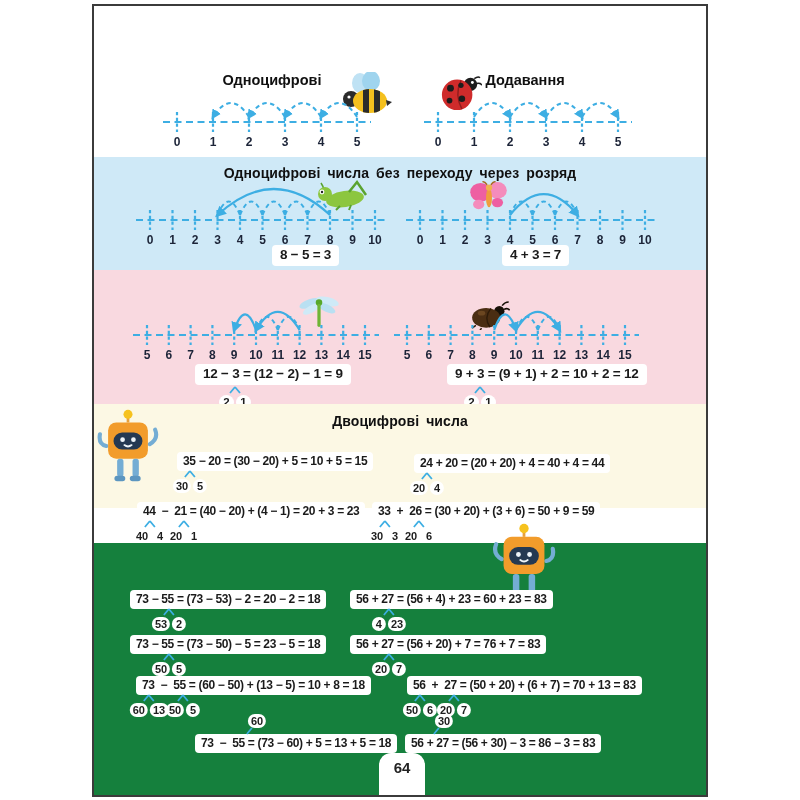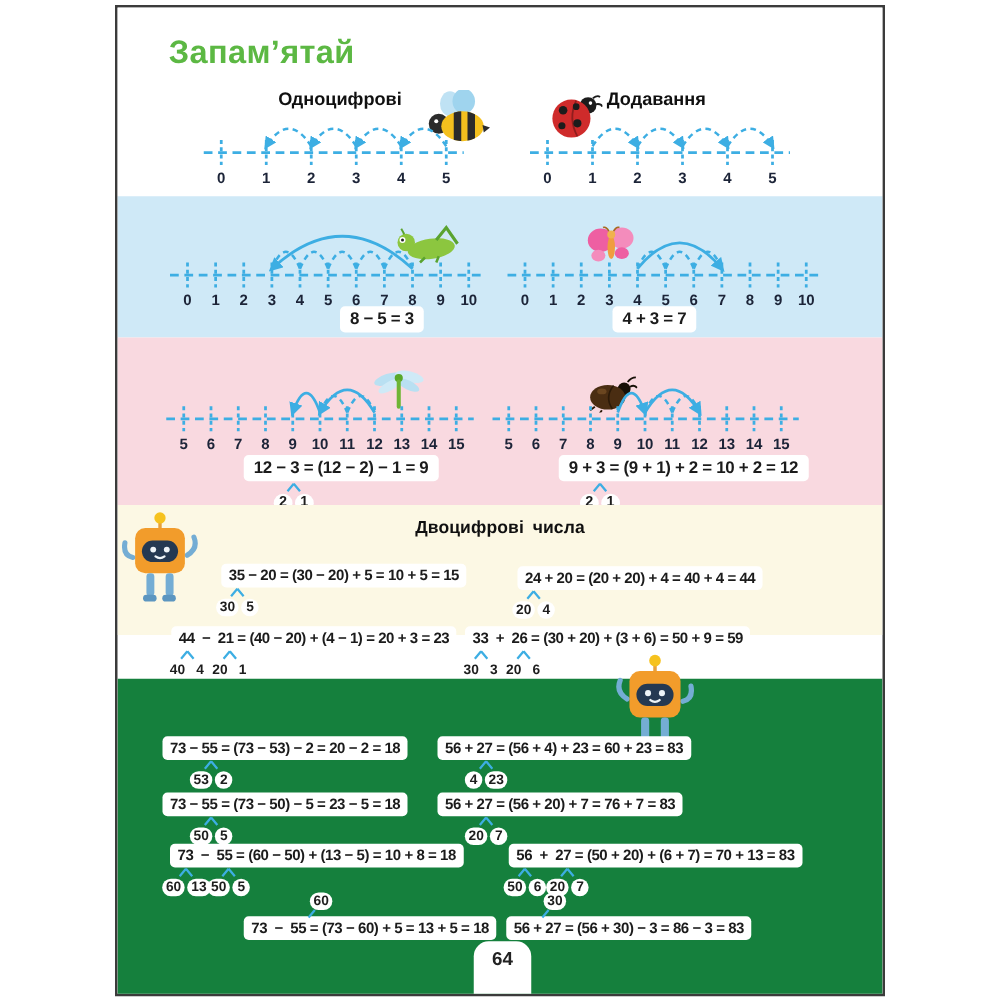--- a/index.html
+++ b/index.html
@@ -38,21 +38,20 @@
             border-radius:12px 12px 0 0;display:flex;align-items:flex-start;justify-content:center;
             font-size:15px;font-weight:bold;color:#222;padding-top:6px;box-sizing:border-box;}
 </style>
 </head>
 <body>
 
 <div class="stage">
   <div class="page-frame">
 
     <div class="band band-intro">
-      <div class="page-title">Запам’ятай</div>
       <div class="op-label" style="left:113px;top:66px">Одноцифрові</div>
       <div class="op-label" style="left:366px;top:66px">Додавання</div>
       <div class="insect" style="left:246px;top:66px;width:52px;height:44px">
           <svg viewBox="0 0 52 44">
             <ellipse cx="20" cy="11" rx="8" ry="10" fill="#bfe2f4"></ellipse>
             <ellipse cx="31" cy="9" rx="9" ry="10" fill="#9fd4ee"></ellipse>
             <circle cx="11" cy="27" r="8" fill="#2b2b2b"></circle>
             <circle cx="9" cy="25" r="1.6" fill="#fff"></circle>
             <clipPath id="beec">
               <ellipse cx="30" cy="29" rx="17" ry="12"></ellipse>
@@ -122,20 +121,21 @@
             <path d="M200 22 V42" stroke="#3daee3" stroke-width="2.2" stroke-dasharray="3.2 2.6" fill="none"></path>
             <text x="200" y="56" text-anchor="middle" font-size="12" font-weight="bold" fill="#1c2438">5</text>
             <path d="M56 27 Q74 -1 92 27" stroke="#3daee3" stroke-width="2" stroke-dasharray="4.5 3.5" fill="none" marker-end="url(#m2)"></path>
             <path d="M92 27 Q110 -1 128 27" stroke="#3daee3" stroke-width="2" stroke-dasharray="4.5 3.5" fill="none" marker-end="url(#m2)"></path>
             <path d="M128 27 Q146 -1 164 27" stroke="#3daee3" stroke-width="2" stroke-dasharray="4.5 3.5" fill="none" marker-end="url(#m2)"></path>
             <path d="M164 27 Q182 -1 200 27" stroke="#3daee3" stroke-width="2" stroke-dasharray="4.5 3.5" fill="none" marker-end="url(#m2)"></path>
           </svg></div>
     </div>
 
     <div class="band band-blue">
+      <div class="sec-header" style="top:8px">Одноцифрові числа без переходу через розряд</div>
       <div class="insect" style="left:221px;top:22px;width:54px;height:32px">
           <svg viewBox="0 0 54 32">
             <path d="M6 4 q5 7 1 13" stroke="#5aa32f" stroke-width="1.6" fill="none"></path>
             <ellipse cx="30" cy="20" rx="19" ry="8" fill="#8cc63f" transform="rotate(-8 30 20)"></ellipse>
             <path d="M34 13 l8 -10 l9 13" stroke="#5aa32f" stroke-width="2.5" fill="none"></path>
             <circle cx="10" cy="15" r="7" fill="#8cc63f"></circle>
             <circle cx="7" cy="13" r="2.4" fill="#fff"></circle>
             <circle cx="7" cy="13" r="1.2" fill="#222"></circle>
             <path d="M25 27 l-4 4 M36 26 l-2 5" stroke="#5aa32f" stroke-width="2"></path>
           </svg>
@@ -218,21 +218,21 @@
             <text x="243" y="60" text-anchor="middle" font-size="12" font-weight="bold" fill="#1c2438">10</text>
             <path d="M108 31 Q119.25 3.8999999999999986 130.5 31" stroke="#3daee3" stroke-width="2" stroke-dasharray="4.5 3.5" fill="none"></path>
             <path d="M130.5 31 Q141.75 3.8999999999999986 153 31" stroke="#3daee3" stroke-width="2" stroke-dasharray="4.5 3.5" fill="none"></path>
             <path d="M153 31 Q164.25 3.8999999999999986 175.5 31" stroke="#3daee3" stroke-width="2" stroke-dasharray="4.5 3.5" fill="none"></path>
             <path d="M108 31 Q141.75 -10.600000000000001 175.5 31" stroke="#3daee3" stroke-width="2.2" fill="none" marker-end="url(#m4)"></path>
           </svg></div>
       <div id="no-carry-eqs">
           <div class="eq-entry" style="left: 130px; top: 88px; padding-left: 48px;">
             <div style=""><span class="eq-pill big">8 − 5 = 3</span></div>
           </div>
-          <div class="eq-entry" style="left: 396px; top: 88px;">
+          <div class="eq-entry" style="left: 408px; top: 88px;">
             <div style=""><span class="eq-pill big">4 + 3 = 7</span></div>
           </div>
         </div>
     </div>
 
     <div class="band band-pink">
       <div class="insect" style="left:203px;top:24px;width:44px;height:34px">
           <svg viewBox="0 0 46 34">
             <ellipse cx="14" cy="9" rx="12" ry="4.5" fill="#b9e0f2" transform="rotate(-18 14 9)"></ellipse>
             <ellipse cx="32" cy="7" rx="12" ry="4.5" fill="#cfeaf7" transform="rotate(14 32 7)"></ellipse>

